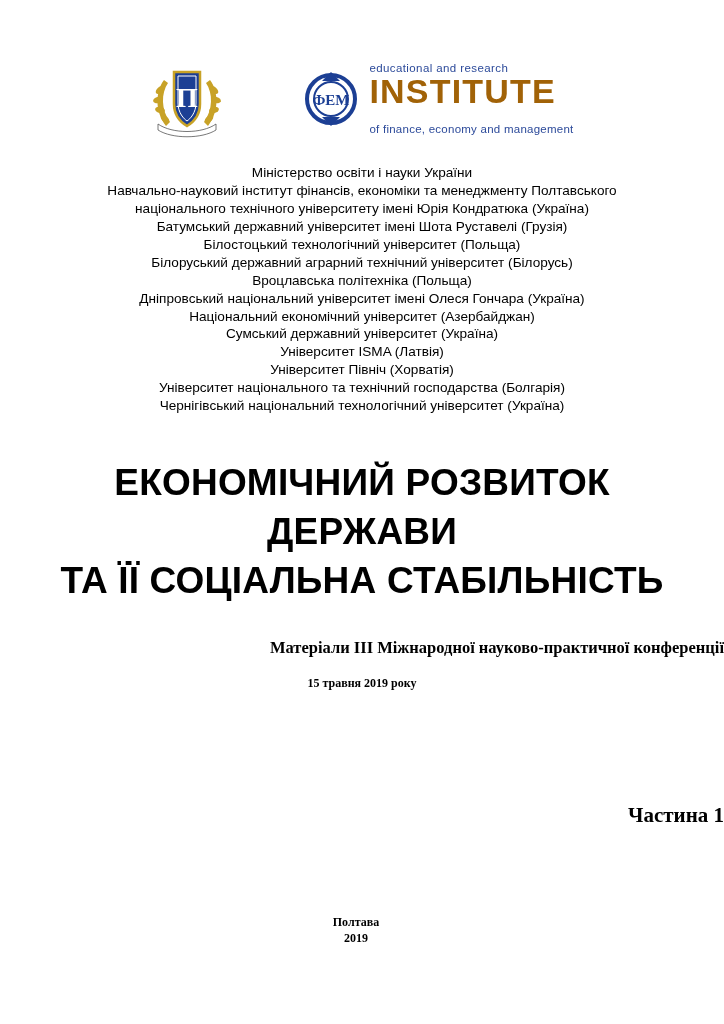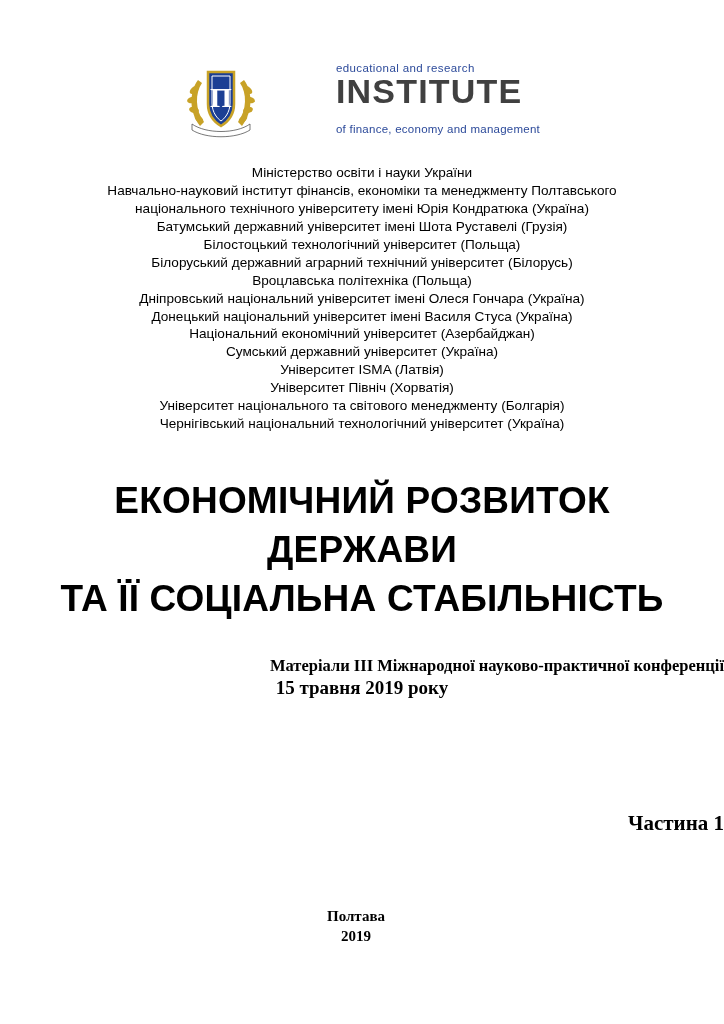--- a/index.html
+++ b/index.html
@@ -58,21 +58,21 @@
     font-size: 11.5px;
     letter-spacing: 0.4px;
     color: #2c4a9a;
     font-family: "Liberation Sans", sans-serif;
     margin-bottom: 1px;
   }
   .inst-main {
     font-size: 34px;
     font-weight: bold;
     letter-spacing: 1.2px;
-    color: #404040;
+    color: #a16207;
     line-height: 0.95;
     font-family: "Liberation Sans", sans-serif;
   }
   .inst-bottom {
     font-size: 11.5px;
     letter-spacing: 0.25px;
     color: #2c4a9a;
     margin-top: 16px;
     font-family: "Liberation Sans", sans-serif;
   }
@@ -104,44 +104,45 @@
   
   .subtitle {
     margin-top: 30px;
     text-align: right;
     font-family: "Liberation Serif", serif;
     font-size: 16.5px;
     font-weight: bold;
     line-height: 1.4;
   }
   .sub-date {
-    text-align: center;
-    font-family: "Liberation Serif", serif;
-    font-size: 19px;
+    margin-top: 17px;
+    text-align: center;
+    font-family: "Liberation Serif", serif;
+    font-size: 12px;
     font-weight: bold;
   }
 
   
   .part {
     margin-top: 112px;
     text-align: right;
     font-family: "Liberation Serif", serif;
     font-size: 21px;
     font-weight: bold;
   }
 
   
   .footer {
     position: absolute;
     left: 0;
     right: 12px;
     bottom: 78px;
     text-align: center;
     font-family: "Liberation Serif", serif;
-    font-size: 15px;
+    font-size: 12px;
     font-weight: bold;
     line-height: 1.35;
   }
 </style>
 </head>
 <body>
 
 <div class="page">
 
   <div class="logo-row">
@@ -164,44 +165,52 @@
 
         <path d="M24 12 H50 V44 C50 56, 42 63, 37 66 C32 63, 24 56, 24 44 Z" fill="#1c3f94" stroke="#c8a227" stroke-width="2.5"></path>
         <path d="M28 16 H46 V43 C46 53, 40 59, 37 61 C34 59, 28 53, 28 43 Z" fill="#1c3f94" stroke="#ffffff" stroke-width="1"></path>
         <text x="37" y="47" text-anchor="middle" font-family="Liberation Serif, serif" font-size="28" font-weight="bold" fill="#ffffff">П</text>
 
         <path d="M8 64 C22 74, 52 74, 66 64 L66 70 C52 79, 22 79, 8 70 Z" fill="#ffffff" stroke="#555" stroke-width="0.8"></path>
       </svg>
     </div>
 
     <div class="logo-institute">
+      <div class="inst-mark">
+        <svg width="58" height="58" viewBox="0 0 58 58" xmlns="http://www.w3.org/2000/svg">
+          <circle cx="29" cy="29" r="24" fill="none" stroke="#1c3f94" stroke-width="4"></circle>
+          <path d="M29 2 L38 11 L20 11 Z" fill="#1c3f94"></path>
+          <path d="M29 56 L20 47 L38 47 Z" fill="#1c3f94"></path>
+          <circle cx="29" cy="29" r="17" fill="none" stroke="#1c3f94" stroke-width="2"></circle>
+          <text x="29" y="35" text-anchor="middle" font-family="Liberation Serif, serif" font-size="15" font-weight="bold" fill="#1c3f94">ФЕМ</text>
+        </svg>
+      </div>
       <div class="inst-text">
         <div class="inst-top">educational and research</div>
         <div class="inst-main">INSTITUTE</div>
         <div class="inst-bottom">of finance, economy and management</div>
       </div>
     </div>
 
   </div>
 
   <div class="orgs">
     <div class="org-line">Міністерство освіти і науки України</div>
     <div class="org-line">Навчально-науковий інститут фінансів, економіки та менеджменту Полтавського</div>
     <div class="org-line">національного технічного університету імені Юрія Кондратюка (Україна)</div>
     <div class="org-line">Батумський державний університет імені Шота Руставелі (Грузія)</div>
     <div class="org-line">Білостоцький технологічний університет (Польща)</div>
     <div class="org-line">Білоруський державний аграрний технічний університет (Білорусь)</div>
     <div class="org-line">Вроцлавська політехніка (Польща)</div>
     <div class="org-line">Дніпровський національний університет імені Олеся Гончара (Україна)</div>
-    <div class="org-line">Донецький національний університет імені Василя Стуса (Україна)</div>
     <div class="org-line">Національний економічний університет (Азербайджан)</div>
     <div class="org-line">Сумський державний університет (Україна)</div>
     <div class="org-line">Університет ISMA (Латвія)</div>
     <div class="org-line">Університет Північ (Хорватія)</div>
-    <div class="org-line">Університет національного та світового менеджменту (Болгарія)</div>
+    <div class="org-line">Університет національного та технічний господарства (Болгарія)</div>
     <div class="org-line">Чернігівський національний технологічний університет (Україна)</div>
   </div>
 
   <div class="main-title">
     <div>ЕКОНОМІЧНИЙ РОЗВИТОК ДЕРЖАВИ</div>
     <div>ТА ЇЇ СОЦІАЛЬНА СТАБІЛЬНІСТЬ</div>
   </div>
 
   <div class="subtitle">Матеріали III Міжнародної науково-практичної конференції</div>
   <div class="sub-date">15 травня 2019 року</div>

